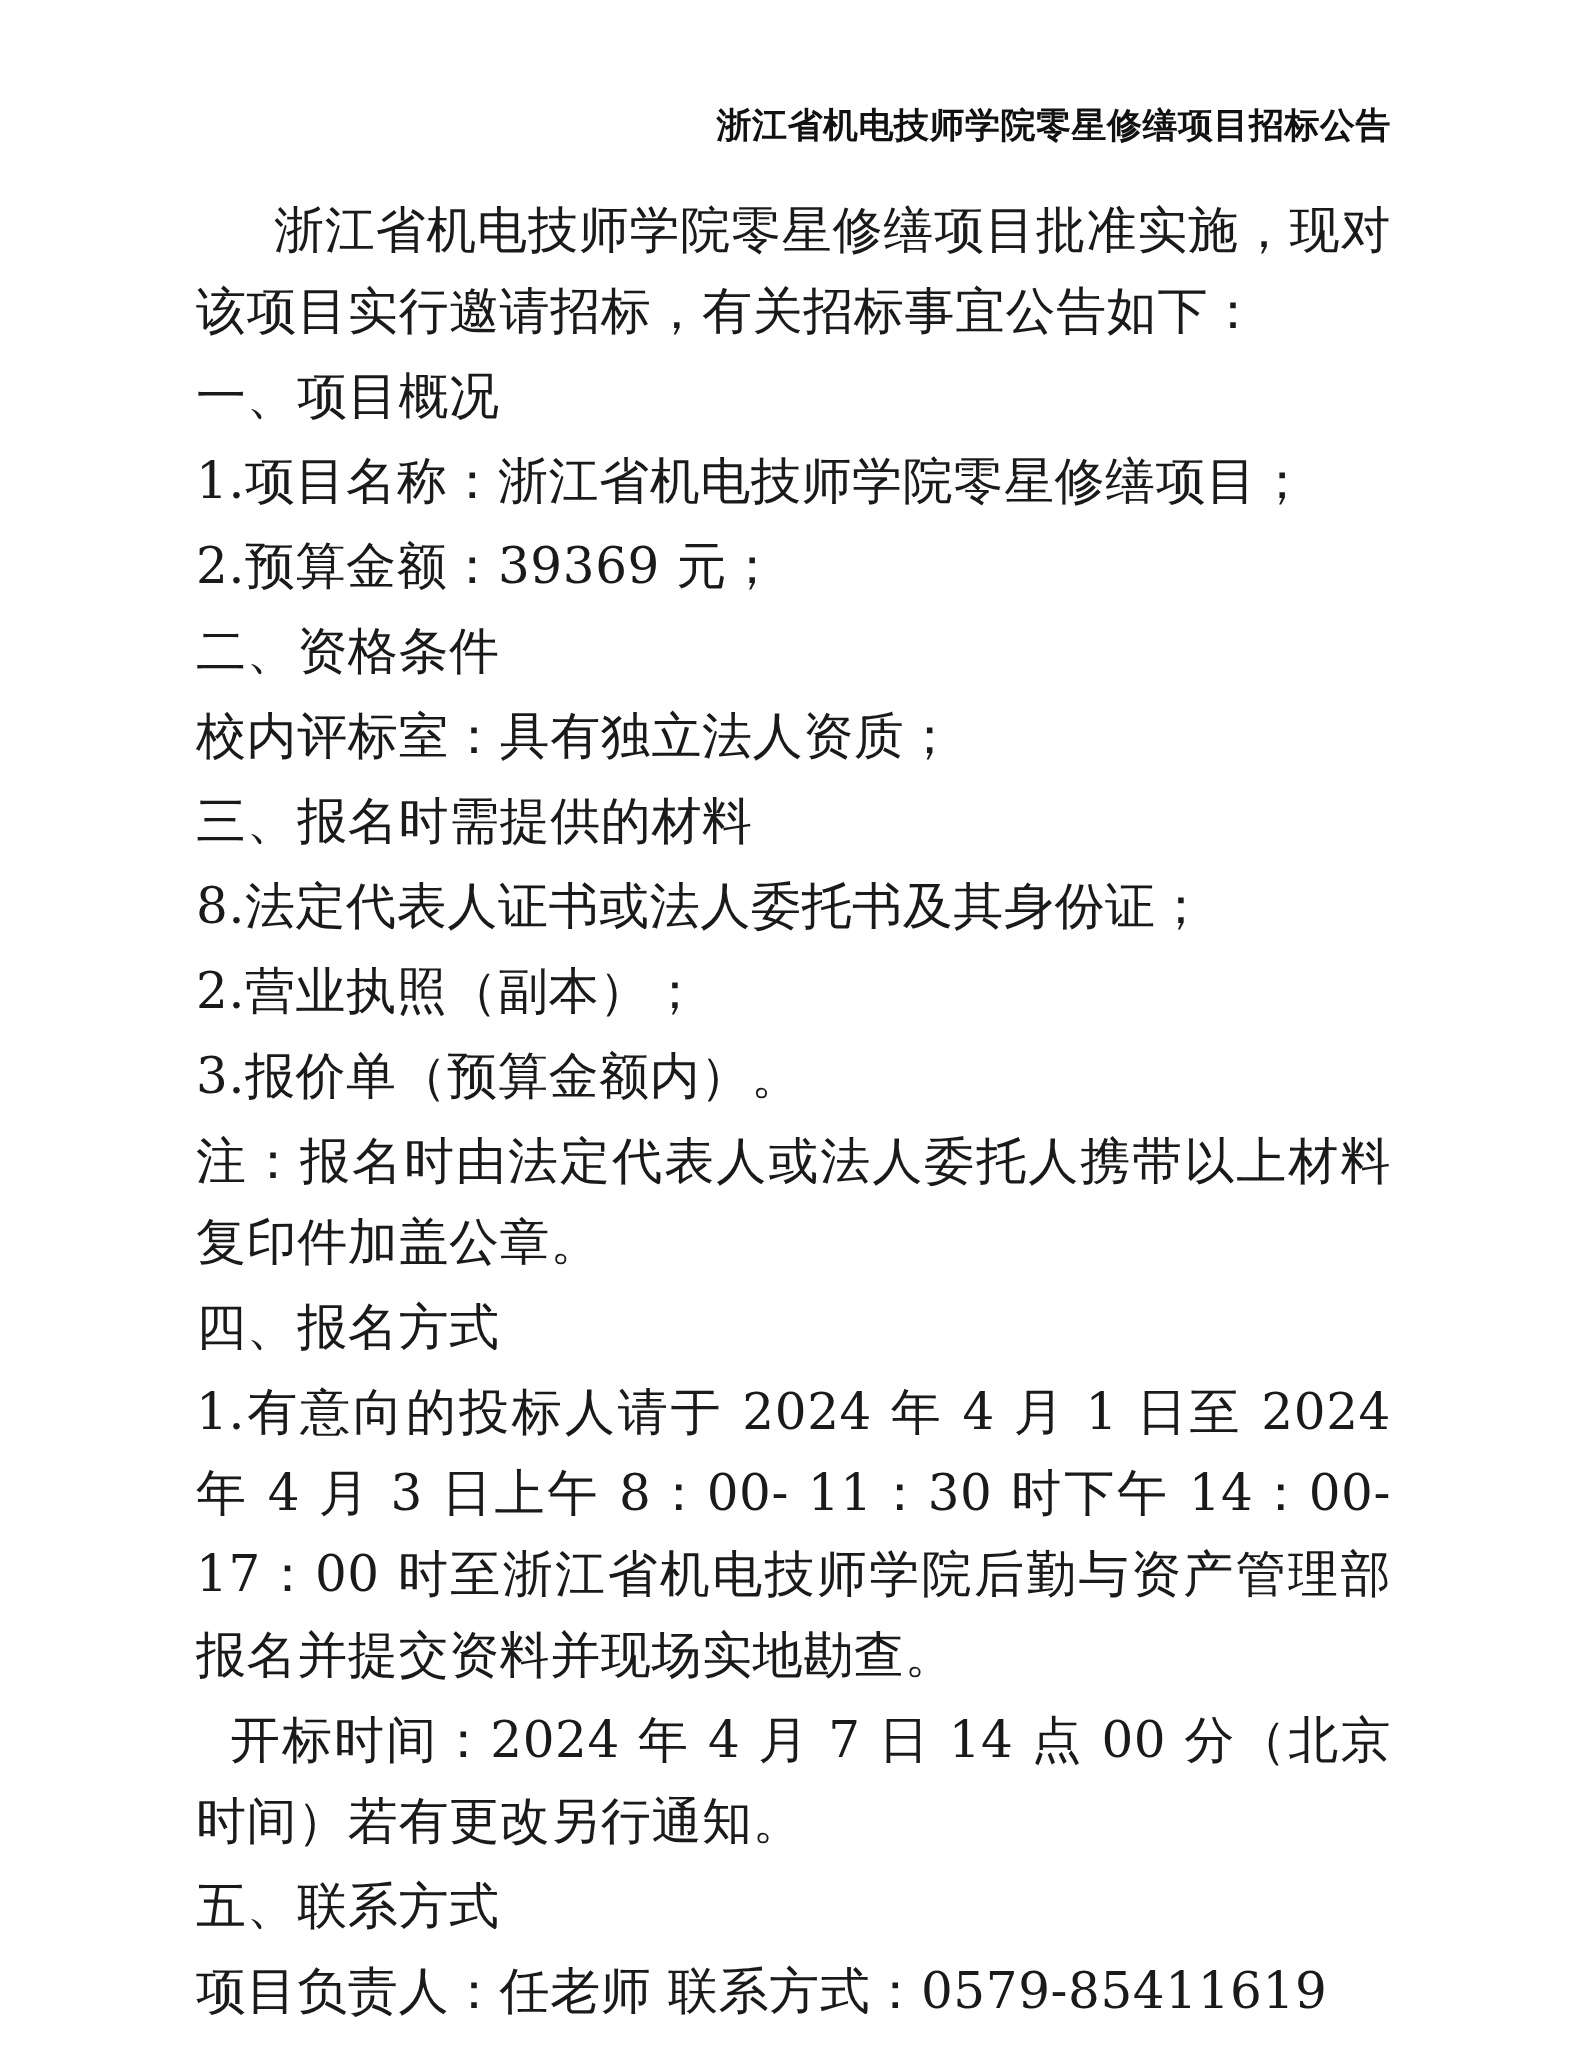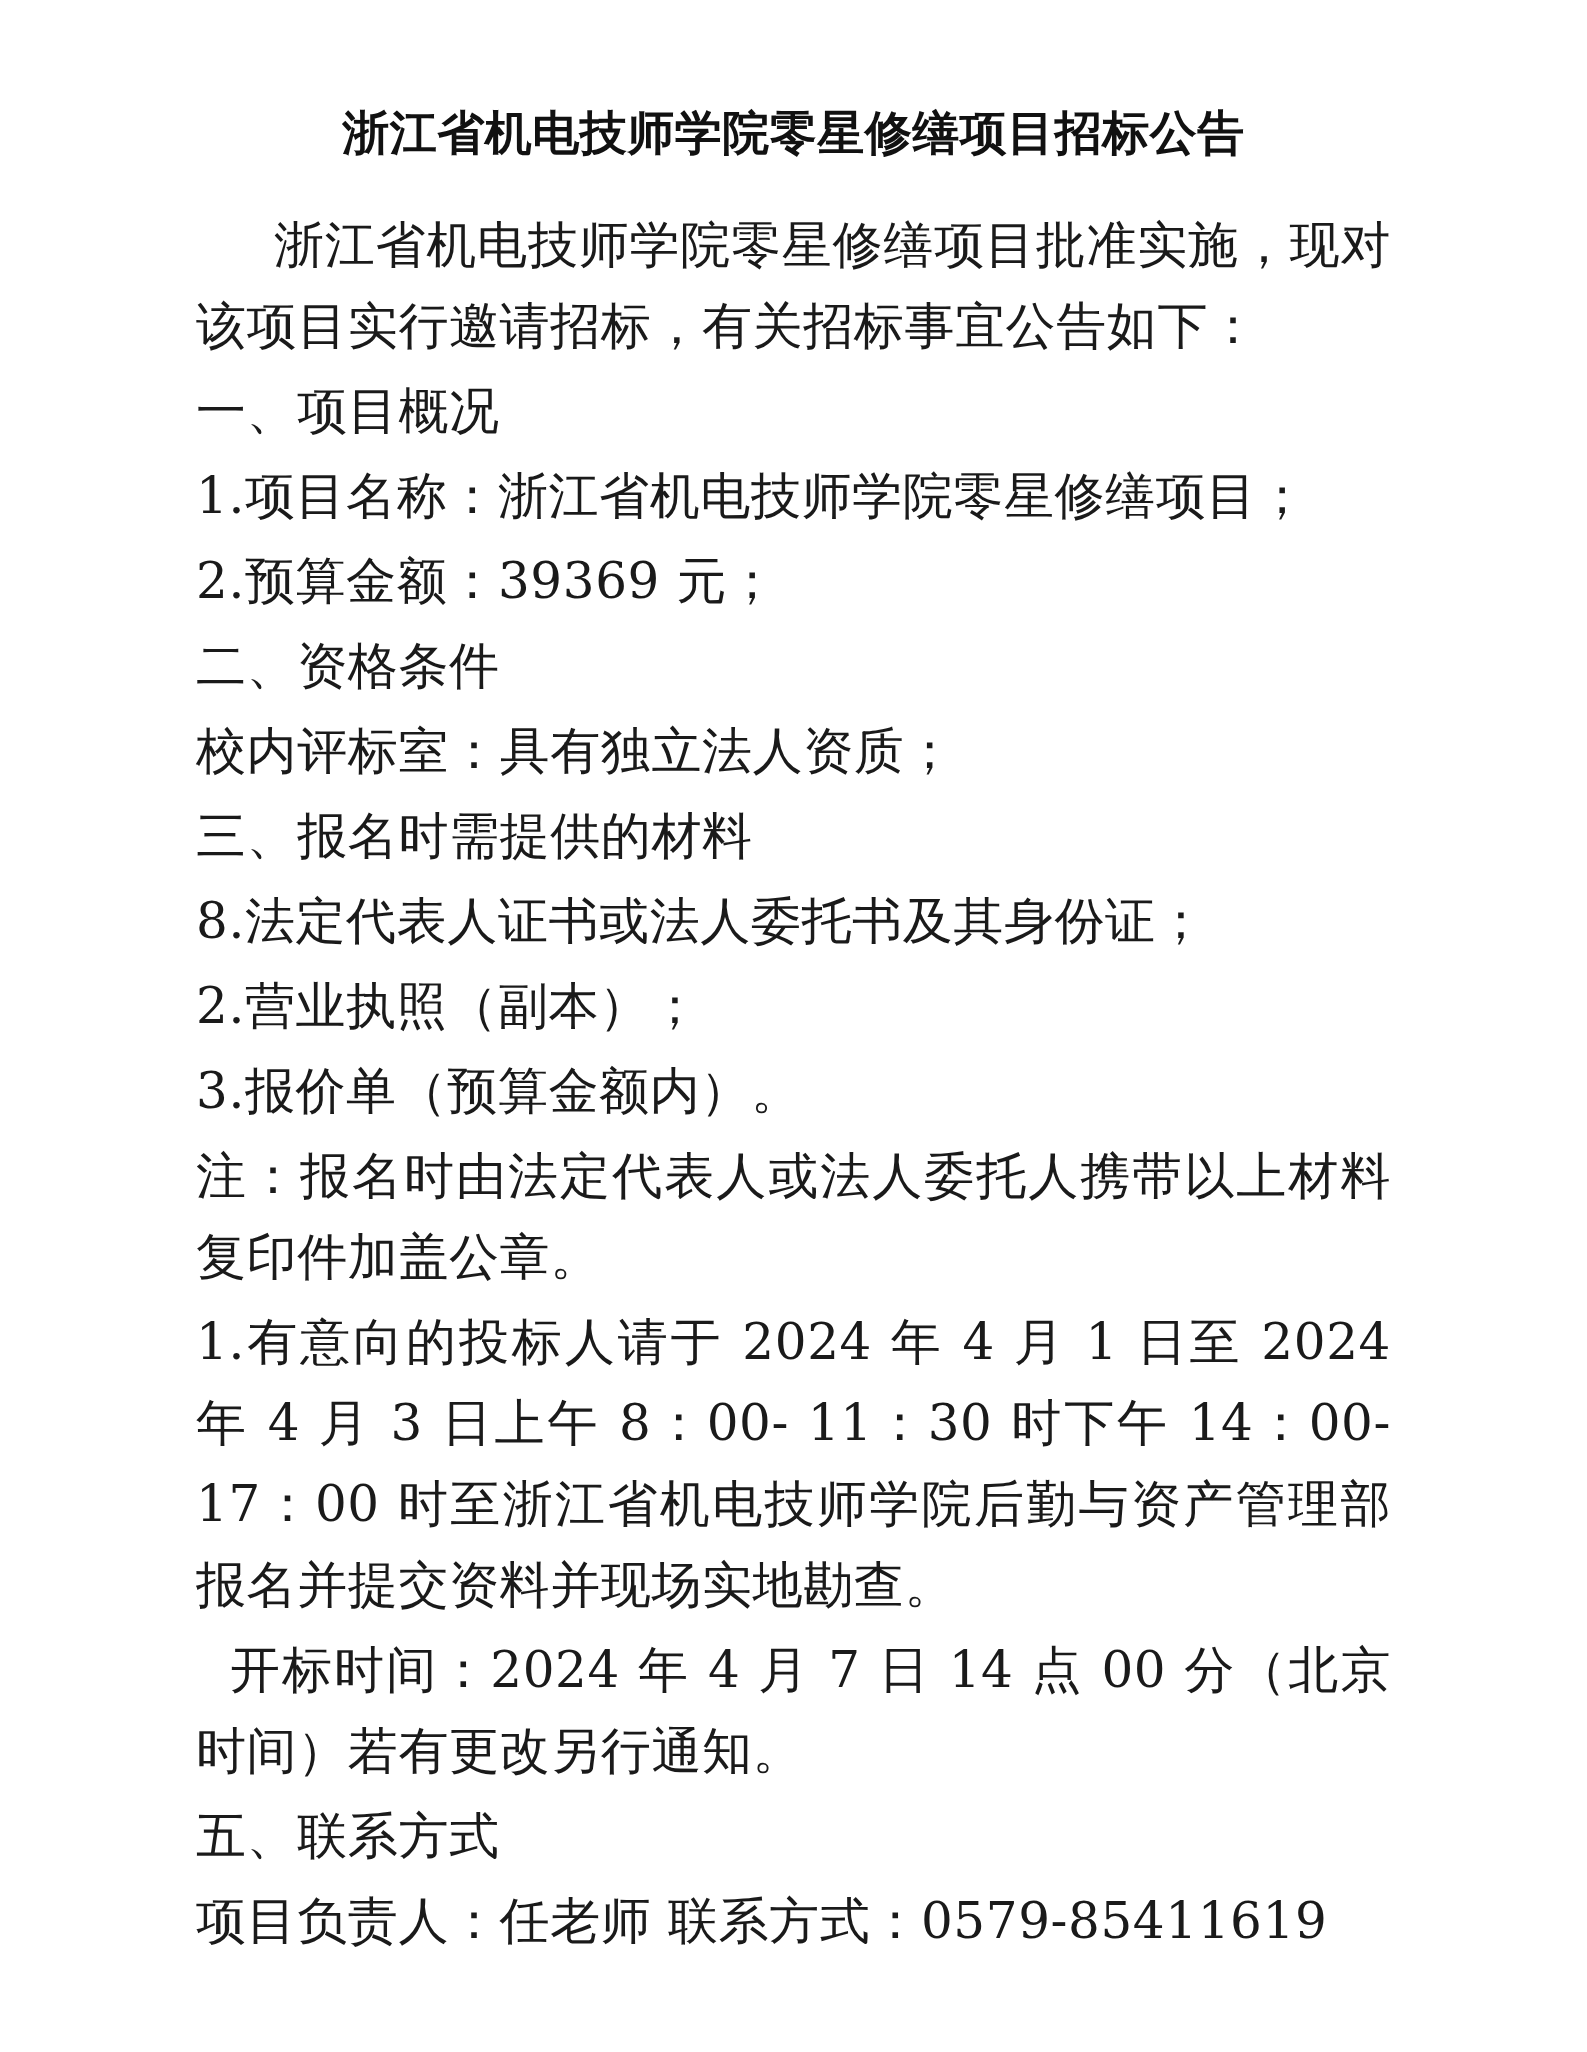--- a/index.html
+++ b/index.html
@@ -16,23 +16,23 @@
   .page {
     width: 1587px;
     min-height: 2052px;
     box-sizing: border-box;
     padding: 104px 196px 0 196px;
     background: #ffffff;
   }
   .doc-title {
     font-family: "DejaVu Sans", "Liberation Sans", sans-serif;
     font-weight: bold;
-    font-size: 47px;
+    font-size: 35px;
     line-height: 1.25;
-    text-align: center;
+    text-align: right;
     letter-spacing: 0.5px;
     margin: 0 0 42px 0;
     color: #111111;
   }
   .body-block {
     font-size: 50px;
     line-height: 1.62;
     letter-spacing: 0.6px;
     text-align: justify;
     text-justify: inter-ideograph;
@@ -60,19 +60,20 @@
     <p class="para">一、项目概况</p>
     <p class="para">1.项目名称：浙江省机电技师学院零星修缮项目；</p>
     <p class="para">2.预算金额：39369 元；</p>
     <p class="para">二、资格条件</p>
     <p class="para">校内评标室：具有独立法人资质；</p>
     <p class="para">三、报名时需提供的材料</p>
     <p class="para">8.法定代表人证书或法人委托书及其身份证；</p>
     <p class="para">2.营业执照（副本）；</p>
     <p class="para">3.报价单（预算金额内）。</p>
     <p class="para">注：报名时由法定代表人或法人委托人携带以上材料复印件加盖公章。</p>
+    <p class="para">四、报名方式</p>
     <p class="para">1.有意向的投标人请于 2024 年 4 月 1 日至 2024 年 4 月 3 日上午 8：00- 11：30 时下午 14：00-17：00 时至浙江省机电技师学院后勤与资产管理部报名并提交资料并现场实地勘查。</p>
     <p class="para indent-small">开标时间：2024 年 4 月 7 日 14 点 00 分（北京时间）若有更改另行通知。</p>
     <p class="para">五、联系方式</p>
     <p class="para">项目负责人：任老师    联系方式：0579-85411619</p>
   </div>
 
 </div>
 
 </body></html>

